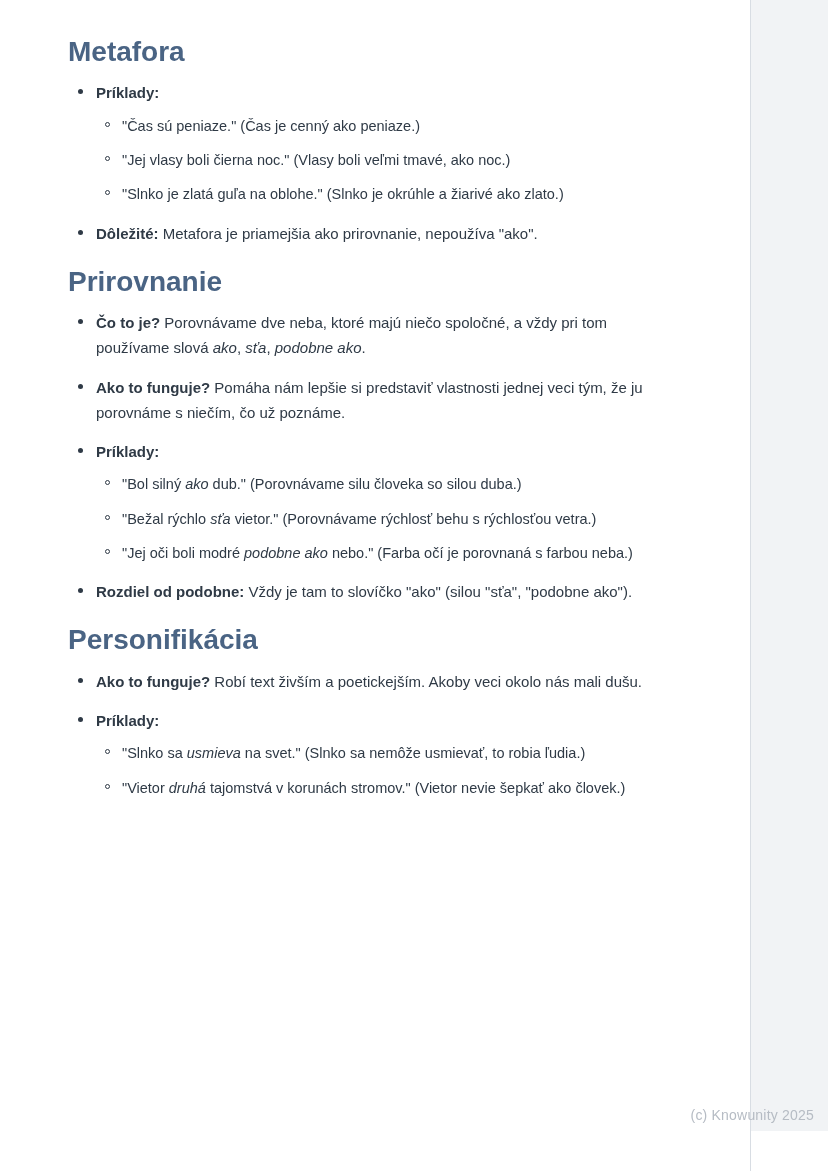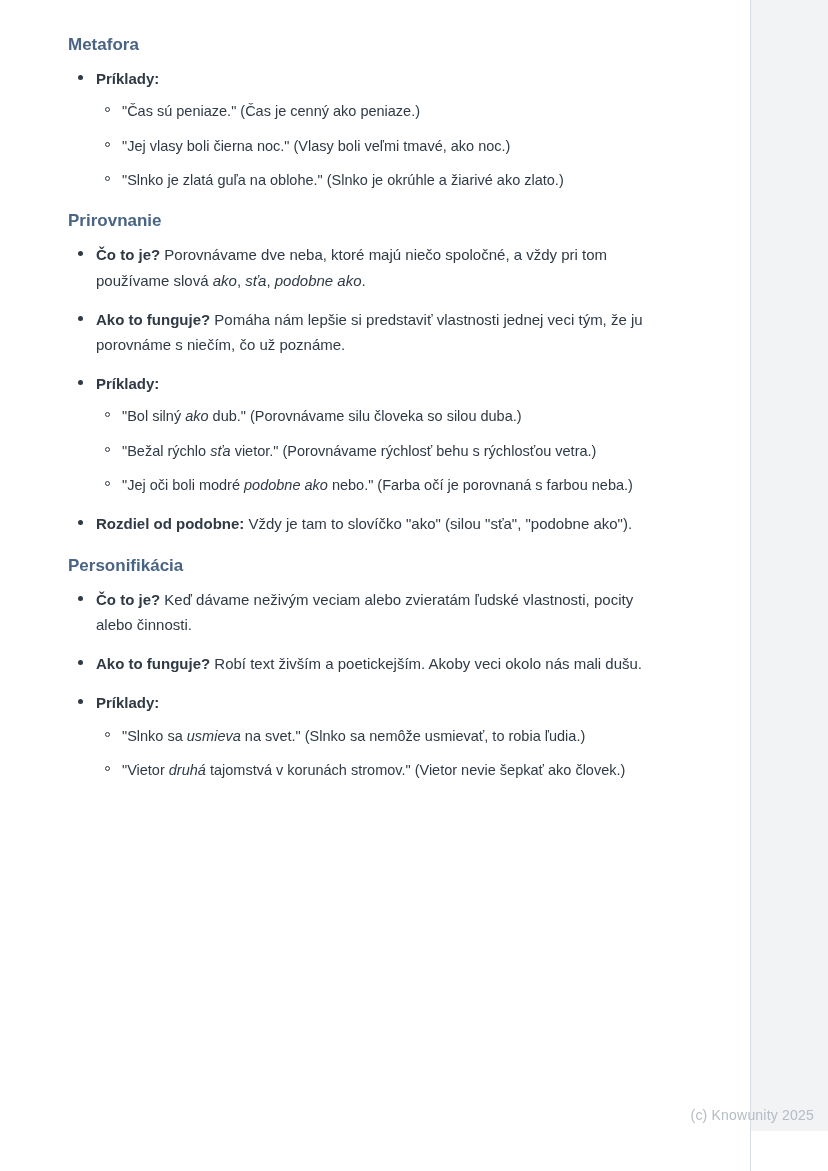--- a/index.html
+++ b/index.html
@@ -42,21 +42,21 @@
     height: 1131px;
     background: #f1f3f5;
   }
   .content {
     position: absolute;
     left: 68px;
     top: 28px;
     width: 600px;
   }
   h2.section-title {
-    font-size: 17px;
+    font-size: 28px;
     line-height: 1.3;
     color: #4a6484;
     margin: 18px 0 10px 0;
     font-weight: bold;
   }
   h2.section-title.first {
     margin-top: 6px;
   }
   ul.level1 {
     list-style: none;
@@ -135,20 +135,23 @@
     <h2 class="section-title first">Metafora</h2>
     <ul class="level1">
       <li>
         <span class="lead">Príklady:</span>
         <ul class="level2">
           <li><span>"Čas sú peniaze." (Čas je cenný ako peniaze.)</span></li>
           <li><span>"Jej vlasy boli čierna noc." (Vlasy boli veľmi tmavé, ako noc.)</span></li>
           <li><span>"Slnko je zlatá guľa na oblohe." (Slnko je okrúhle a žiarivé ako zlato.)</span></li>
         </ul>
       </li>
+      <li>
+        <span class="lead">Dôležité:</span><span> Metafora je priamejšia ako prirovnanie, nepoužíva "ako".</span>
+      </li>
     </ul>
 
     <h2 class="section-title">Prirovnanie</h2>
     <ul class="level1">
       <li>
         <span class="lead">Čo to je?</span><span> Porovnávame dve neba, ktoré majú niečo spoločné, a vždy pri tom používame slová </span><em>ako</em><span>, </span><em>sťa</em><span>, </span><em>podobne ako</em><span>.</span>
       </li>
       <li>
         <span class="lead">Ako to funguje?</span><span> Pomáha nám lepšie si predstaviť vlastnosti jednej veci tým, že ju porovnáme s niečím, čo už poznáme.</span>
       </li>
@@ -161,23 +164,20 @@
         </ul>
       </li>
       <li>
         <span class="lead">Rozdiel od podobne:</span><span> Vždy je tam to slovíčko "ako" (silou "sťa", "podobne ako").</span>
       </li>
     </ul>
 
     <h2 class="section-title">Personifikácia</h2>
     <ul class="level1">
       <li>
-        <span class="lead">Čo to je?</span><span> Keď dávame neživým veciam alebo zvieratám ľudské vlastnosti, pocity alebo činnosti.</span>
-      </li>
-      <li>
         <span class="lead">Ako to funguje?</span><span> Robí text živším a poetickejším. Akoby veci okolo nás mali dušu.</span>
       </li>
       <li>
         <span class="lead">Príklady:</span>
         <ul class="level2">
           <li><span>"Slnko sa </span><em>usmieva</em><span> na svet." (Slnko sa nemôže usmievať, to robia ľudia.)</span></li>
           <li><span>"Vietor </span><em>druhá</em><span> tajomstvá v korunách stromov." (Vietor nevie šepkať ako človek.)</span></li>
         </ul>
       </li>
     </ul>

